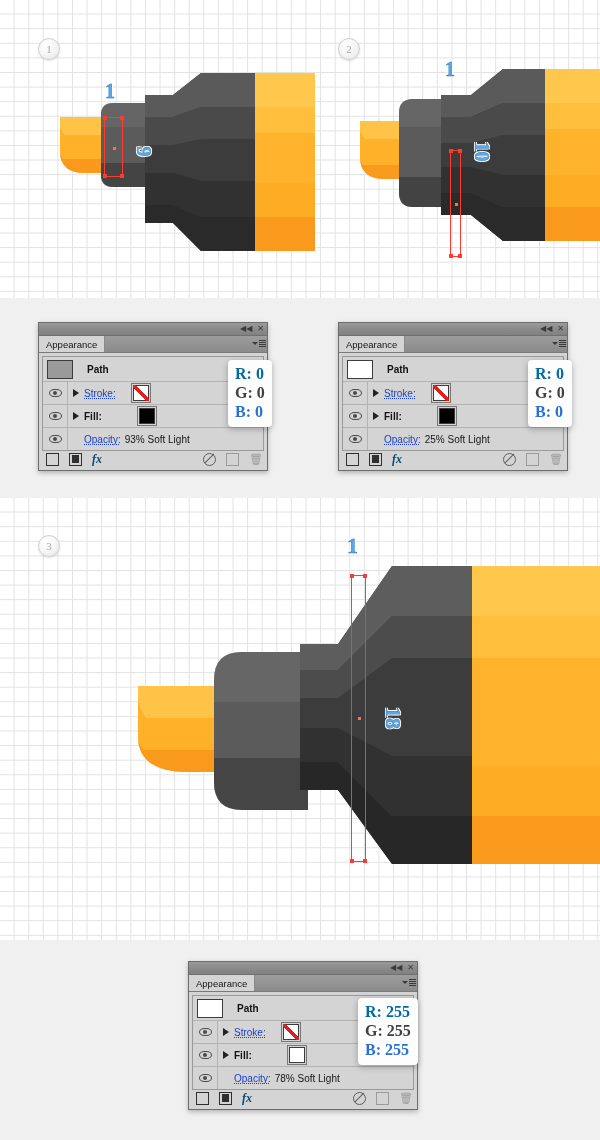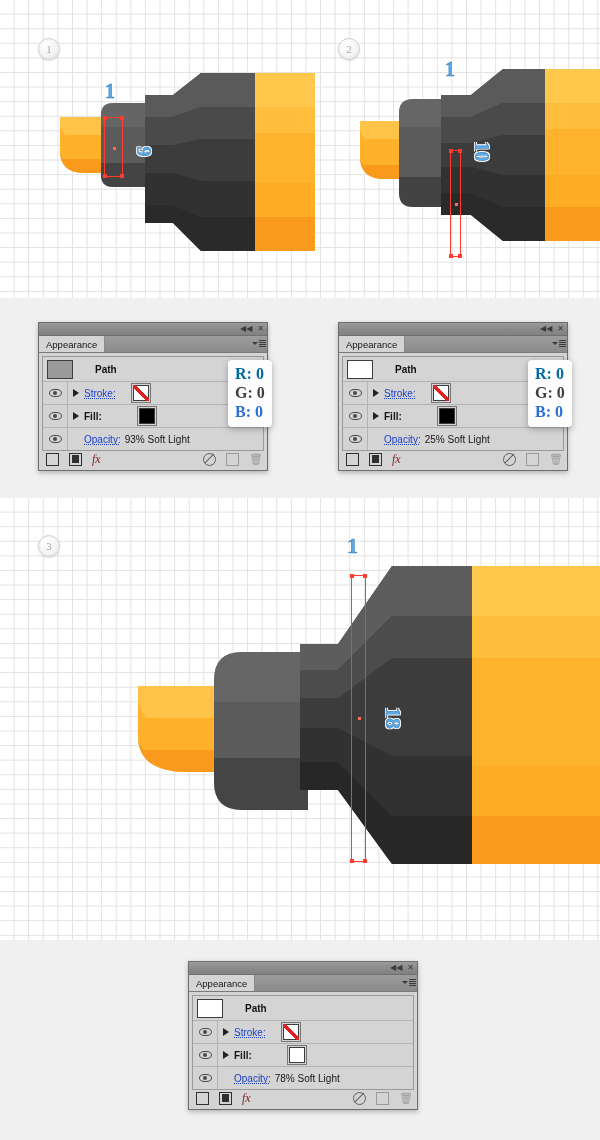--- a/index.html
+++ b/index.html
@@ -129,31 +129,31 @@
     background:linear-gradient(to top right,
       transparent 0%,transparent 42%,#e02020 42%,#e02020 58%,transparent 58%,transparent 100%);
   }
   .swatch.black{background:#000;}
   .swatch.white{background:#fff;}
   .path-thumb{
     width:24px;height:17px;border:1.5px solid #3c3c3c;margin-left:4px;background:#9a9a9a;
   }
   .path-thumb.white{background:#ffffff;}
   .ap-pathrow{display:flex;align-items:center;height:24px;border-bottom:1px solid #b3b3b3;}
-  .ap-pathname{font-weight:bold;font-size:10px;margin-left:22px;color:#111;}
+  .ap-pathname{font-weight:bold;font-size:10px;margin-left:14px;color:#111;}
   .ap-opacity{font-size:10px;color:#141414;margin-left:4px;}
   .ap-footer{
     display:flex;align-items:center;height:16px;padding:0 4px;gap:10px;
     background:#d4d4d4;position:relative;
   }
   .fico{width:11px;height:11px;display:inline-block;position:relative;cursor:pointer;}
   .fico.newstroke{border:1.6px solid #2f2f2f;}
   .fico.newfill{border:1.6px solid #2f2f2f;}
   .fico.newfill::after{content:"";position:absolute;inset:1.6px;background:#2f2f2f;}
-  .fico.fx{width:auto;font-family:"Liberation Serif", serif;font-style:italic;font-weight:normal;font-size:12px;color:#7f1d1d;line-height:11px;}
+  .fico.fx{width:auto;font-family:"Liberation Serif", serif;font-style:italic;font-weight:bold;font-size:12px;color:#0c4a6e;line-height:11px;}
   .fico.clear{border:1.4px solid #5e5e5e;border-radius:50%;}
   .fico.clear::after{
     content:"";position:absolute;left:-1px;top:4px;width:13px;height:1.4px;background:#5e5e5e;
     transform:rotate(-45deg);transform-origin:50% 50%;
   }
   .fico.dup{border:1.4px solid #9a9a9a;border-top-width:1.4px;}
   .fico.trash{color:#9a9a9a;font-size:11px;line-height:11px;}
   .ap-footspacer{flex:1;}
   .grip{position:absolute;right:2px;bottom:1px;width:7px;height:7px;opacity:.6;}
 
@@ -537,14 +537,19 @@
         <span class="fico fx">fx</span>
         <span class="ap-footspacer"></span>
         <span class="fico clear"></span>
         <span class="fico dup"></span>
         <span class="fico trash">🗑</span>
         <span class="grip"></span>
       </div>
     </div>
   </div>
 
+  <div class="rgb-callout" style="left:358px;top:998px;">
+    <div class="rgb-r">R: 255</div>
+    <div class="rgb-g">G: 255</div>
+    <div class="rgb-b">B: 255</div>
+  </div>
 
 </div>
 
 </body></html>

